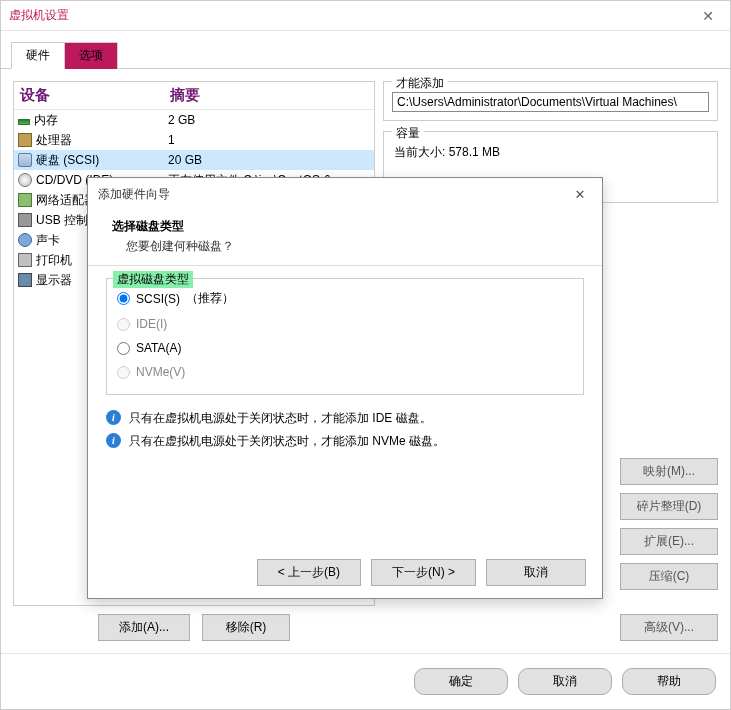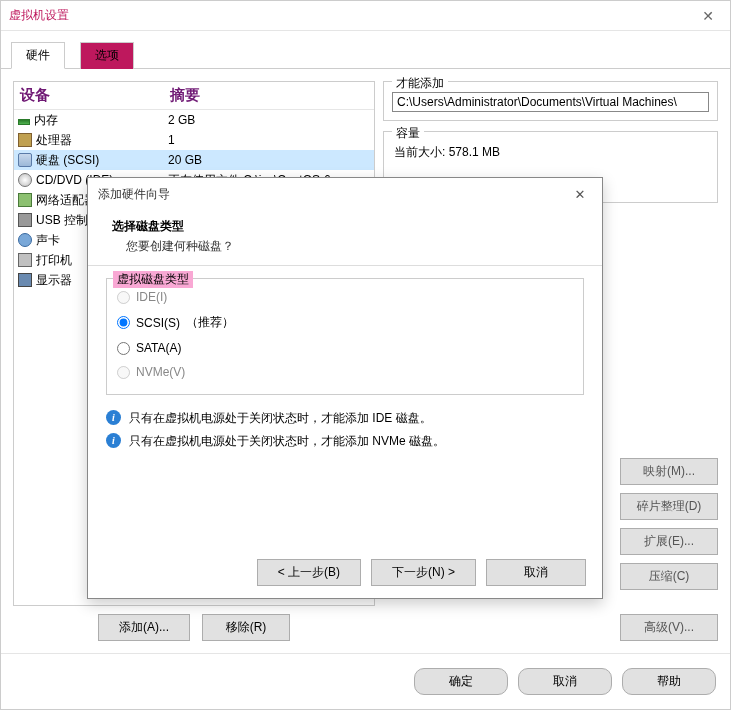--- a/index.html
+++ b/index.html
@@ -2,21 +2,21 @@
 <html><head>
 <meta charset="utf-8">
 <style>
 * { box-sizing: border-box; margin: 0; padding: 0; font-family: "Microsoft YaHei", "Segoe UI", Tahoma, sans-serif; }
 body { background: #fff; width: 731px; height: 710px; overflow: hidden; font-size: 12px; color: #000; }
 .window { width: 731px; height: 710px; border: 1px solid #ccc; background: #fff; display: flex; flex-direction: column; }
 .titlebar { height: 30px; display: flex; align-items: center; padding: 0 8px; border-bottom: 1px solid #e5e5e5; }
 .titlebar-title { flex: 1; font-size: 12px; color: #be185d; }
 .titlebar-close { width: 28px; text-align: center; color: #666; font-size: 14px; cursor: pointer; }
 
-.tabs { display: flex; border-bottom: 1px solid #ccc; padding: 10px 10px 0 10px; gap: 16px; background: #fff; }
+.tabs { display: flex; border-bottom: 1px solid #ccc; padding: 10px 10px 0 10px; gap: 0; background: #fff; }
 .tab { padding: 4px 14px; border: 1px solid #ccc; border-bottom: none; background: #be185d; margin-right: -1px; cursor: pointer; position: relative; top: 1px; }
 .tab.active { background: #fff; border-bottom: 1px solid #fff; z-index: 2; }
 
 .content { flex: 1; display: flex; padding: 12px; gap: 8px; }
 .left { width: 362px; display: flex; flex-direction: column; }
 .hwlist { flex: 1; border: 1px solid #ccc; background: #fff; }
 .hwlist-header { display: flex; border-bottom: 1px solid #e6e6e6; }
 .hwlist-header > div { padding: 4px 6px; font-size: 15px; color: #701a75; font-weight: bold; }
 .hwlist-header .c1 { width: 150px; }
 .hwlist-header .c2 { flex: 1; }
@@ -53,21 +53,21 @@
 
 .dialog { position: absolute; left: 87px; top: 177px; width: 516px; height: 422px; background: #fff; border: 1px solid #888; box-shadow: 0 5px 14px rgba(0,0,0,.2); display: flex; flex-direction: column; z-index: 100; }
 .dialog-title { height: 32px; display: flex; align-items: center; padding: 0 10px; font-size: 12px; justify-content: space-between; }
 .dialog-title span { flex: 1; color: #333; }
 .dialog-close { width: 24px; text-align: center; font-size: 13px; color: #555; cursor: pointer; }
 .dialog-header { padding: 8px 24px 10px 24px; border-bottom: 1px solid #ddd; }
 .dialog-header h4 { font-size: 12px; font-weight: bold; }
 .dialog-header p { font-size: 12px; color: #333; padding-left: 14px; padding-top: 3px; }
 .dialog-body { flex: 1; padding: 14px 18px; }
 .radios { border: 1px solid #ccc; padding: 6px 10px 10px 10px; margin-top: -2px; position: relative; }
-.radios .lbl-wrap { position: absolute; top: -8px; left: 6px; background: #f9a8d4; padding: 0 4px; }
+.radios .lbl-wrap { position: absolute; top: -8px; left: 6px; background: #86efac; padding: 0 4px; }
 .radio-row { display: flex; align-items: center; gap: 6px; padding: 5px 0; font-size: 12px; }
 .radio-row input { margin: 0; }
 .radio-row.disabled { color: #888; }
 .info-row { display: flex; align-items: flex-start; gap: 8px; padding: 3px 0; font-size: 12px; }
 .info-icon { width: 15px; height: 15px; border-radius: 50%; background: #2a7fd4; color: #fff; font-size: 10px; font-style: italic; font-weight: bold; display: inline-flex; align-items: center; justify-content: center; font-family: Georgia, serif; }
 .dialog-footer { display: flex; justify-content: flex-end; gap: 10px; padding: 12px 16px; }
 .dialog-footer .btn { min-width: 100px; }
 </style>
 </head>
 <body>
@@ -197,29 +197,29 @@
     <span>添加硬件向导</span>
     <div class="dialog-close">✕</div>
   </div>
   <div class="dialog-header">
     <h4>选择磁盘类型</h4>
     <p>您要创建何种磁盘？</p>
   </div>
   <div class="dialog-body">
     <div class="radios">
       <div class="lbl-wrap"><span>虚拟磁盘类型</span></div>
-      <label class="radio-row disabled">
-        <input type="radio" name="dtype" disabled="" style="">
-        <span>IDE(I)</span>
-      </label>
       <label class="radio-row">
         <input type="radio" name="dtype" checked="" style="">
         <span>SCSI(S)</span>
         <span>（推荐）</span>
       </label>
+      <label class="radio-row disabled">
+        <input type="radio" name="dtype" disabled="" style="">
+        <span>IDE(I)</span>
+      </label>
       <label class="radio-row">
         <input type="radio" name="dtype" style="">
         <span>SATA(A)</span>
       </label>
       <label class="radio-row disabled">
         <input type="radio" name="dtype" disabled="" style="">
         <span>NVMe(V)</span>
       </label>
     </div>
     <div style="height:12px"></div>

